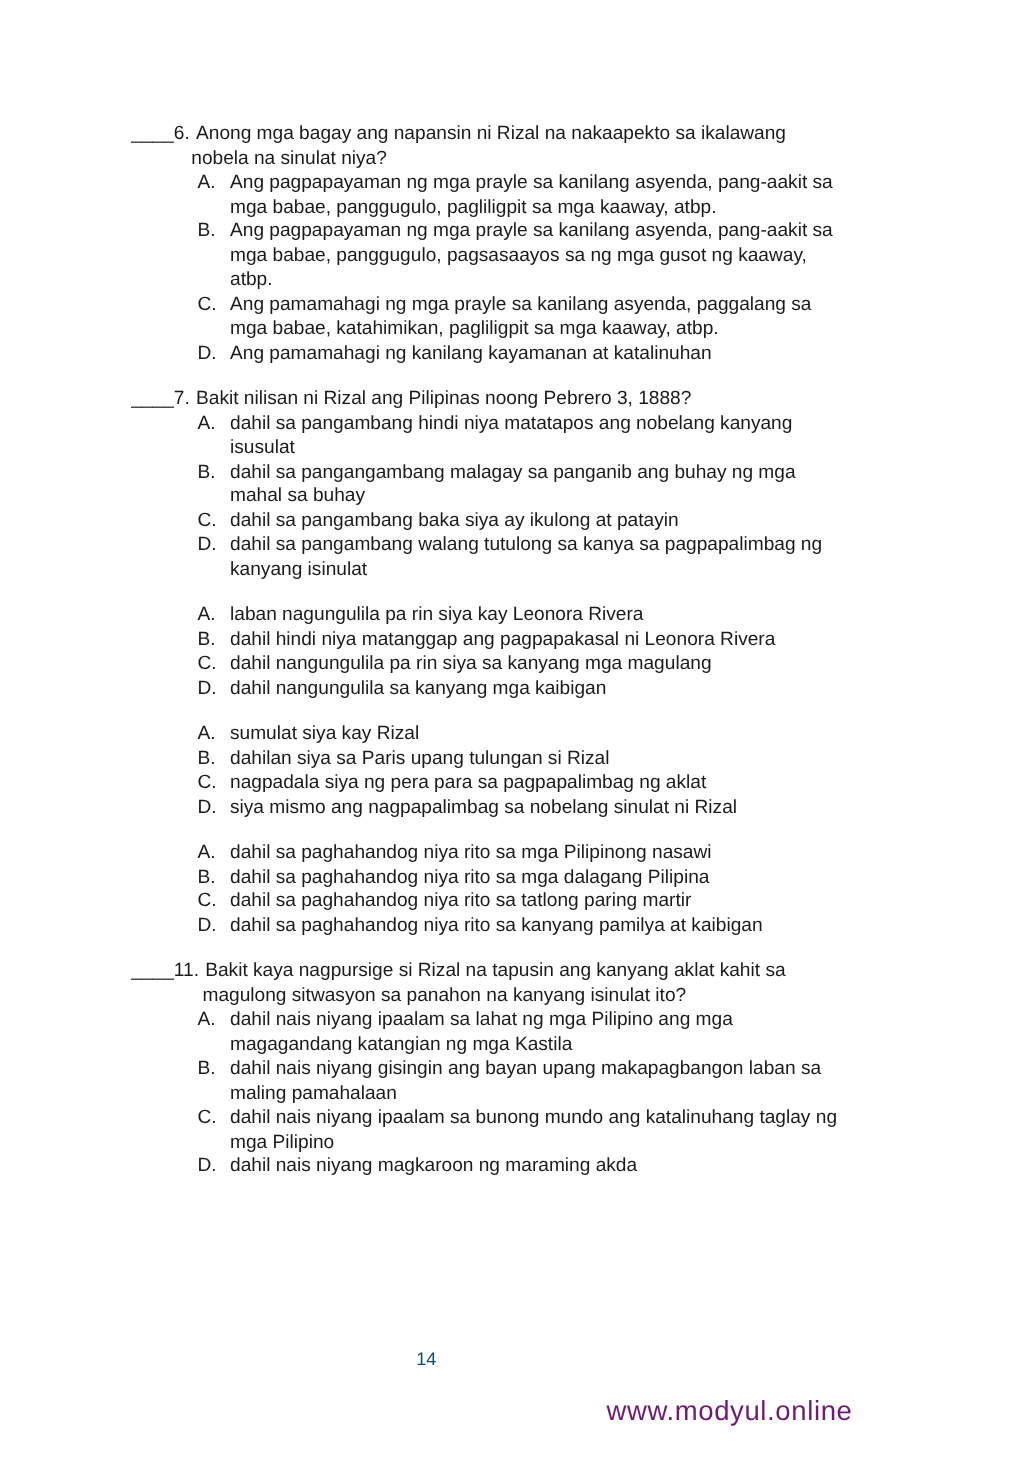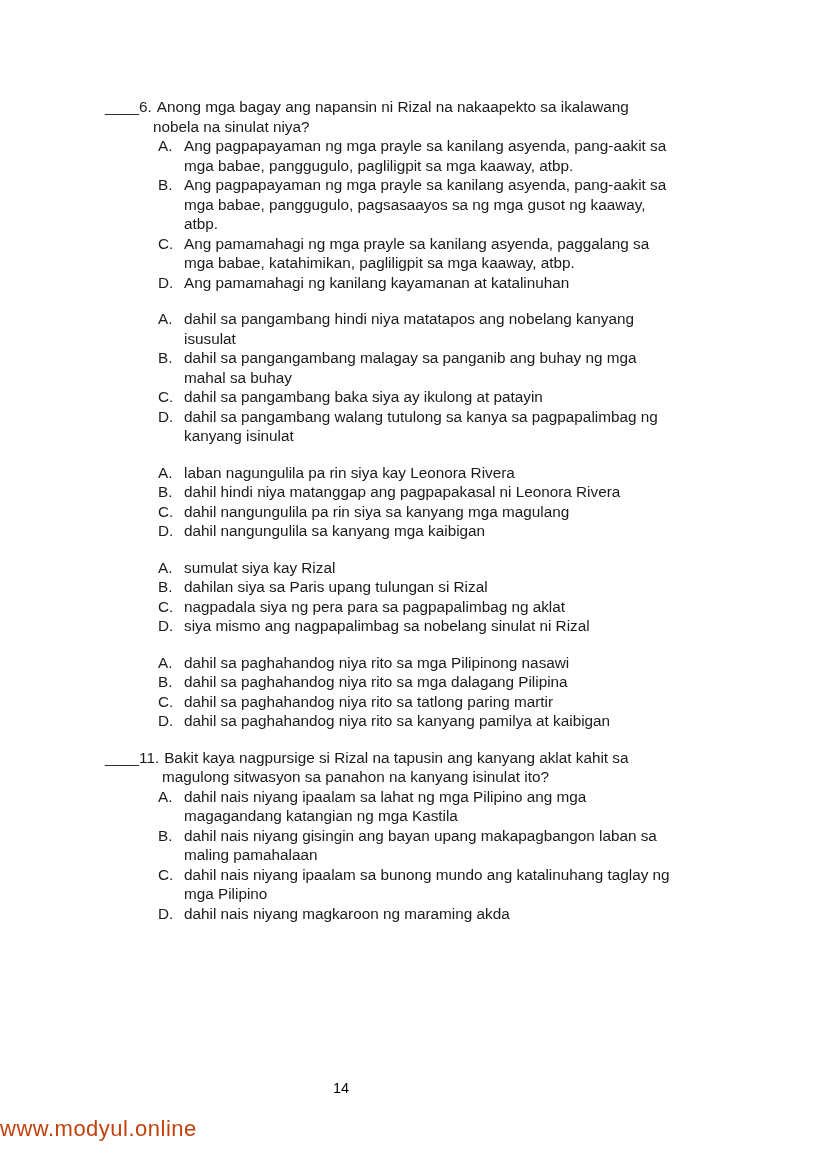--- a/index.html
+++ b/index.html
@@ -37,31 +37,31 @@
   .option { display: flex; }
   .opt-letter { width: 26px; flex-shrink: 0; }
   .opt-text { flex: 1; white-space: pre-wrap; }
   .page-num {
     position: absolute;
     top: 1079px;
     left: 0;
     width: 100%;
     text-align: center;
     font-size: 14.5px;
-    color: #000000;
+    color: #0c4a6e;
   }
   .watermark {
     position: absolute;
     top: 1119px;
     left: 0;
     width: 100%;
-    text-align: left;
+    text-align: right;
     font-size: 22px;
     letter-spacing: 0.5px;
-    color: #c2410c;
+    color: #701a75;
   }
 </style>
 </head>
 <body>
 
 <div class="page">
   <div class="content">
 
     <div class="question">
       <div class="q-head"><span class="blank">____</span><span class="q-num">6.</span><span class="q-text">Anong mga bagay ang napansin ni Rizal na nakaapekto sa ikalawang
@@ -84,20 +84,21 @@
 mga babae, katahimikan, pagliligpit sa mga kaaway, atbp.</span>
           </div>
         <div class="option">
             <span class="opt-letter">D.</span>
             <span class="opt-text">Ang pamamahagi ng kanilang kayamanan at katalinuhan</span>
           </div>
       </div>
     </div>
 
     <div class="question">
+      <div class="q-head"><span class="blank">____</span><span class="q-num">7.</span><span class="q-text">Bakit nilisan ni Rizal ang Pilipinas noong Pebrero 3, 1888?</span></div>
       <div class="options">
         <div class="option">
             <span class="opt-letter">A.</span>
             <span class="opt-text">dahil sa pangambang hindi niya matatapos ang nobelang kanyang
 isusulat</span>
           </div>
         <div class="option">
             <span class="opt-letter">B.</span>
             <span class="opt-text">dahil sa pangangambang malagay sa panganib ang buhay ng mga
 mahal sa buhay</span>

